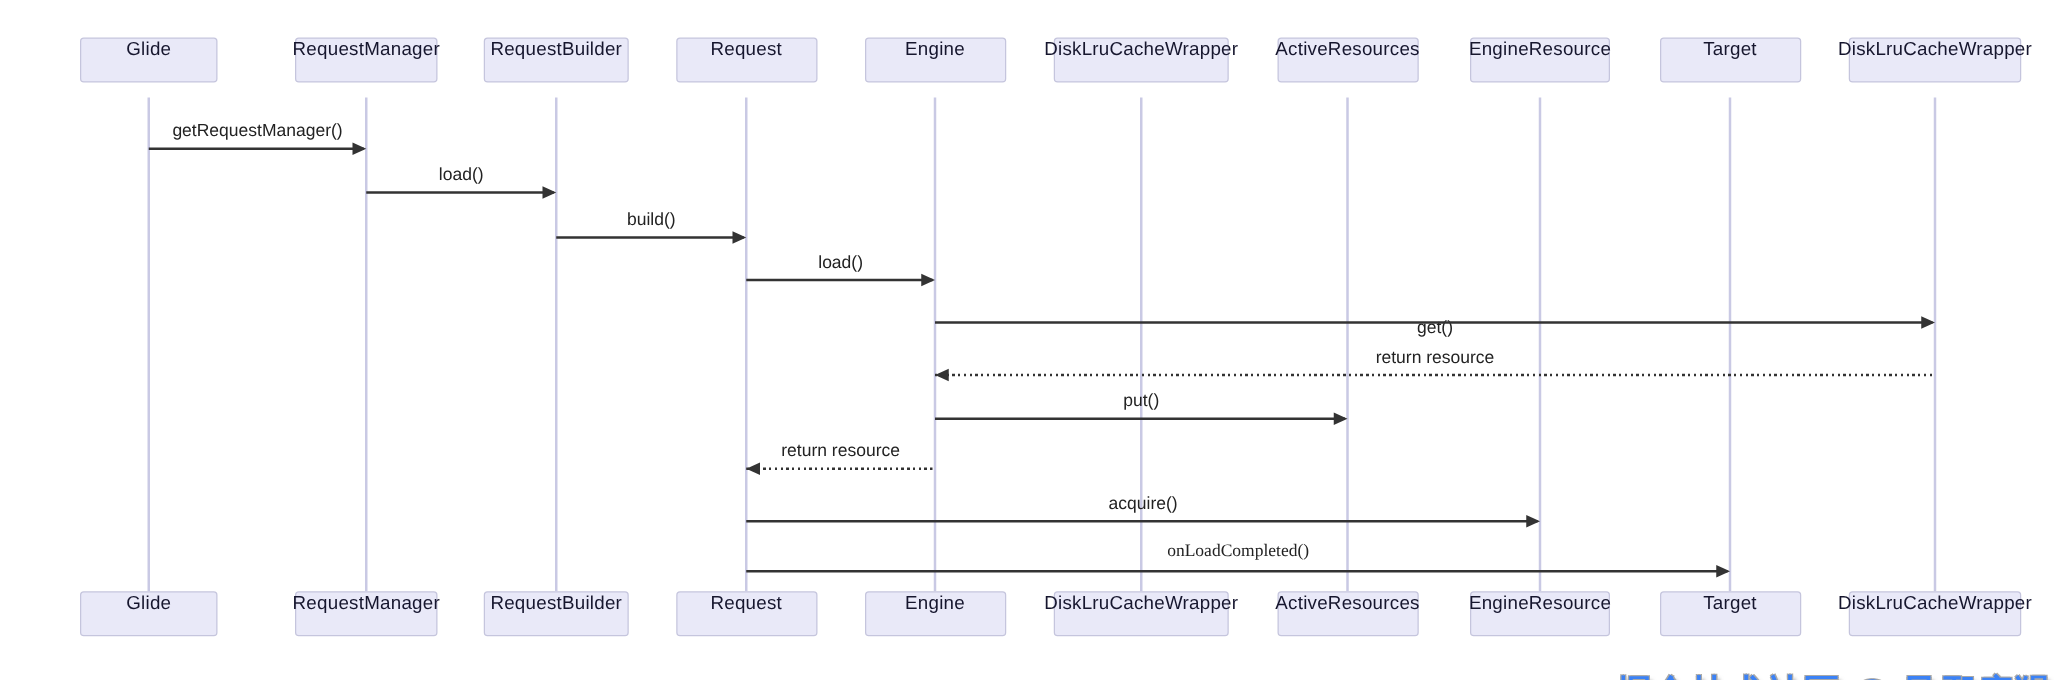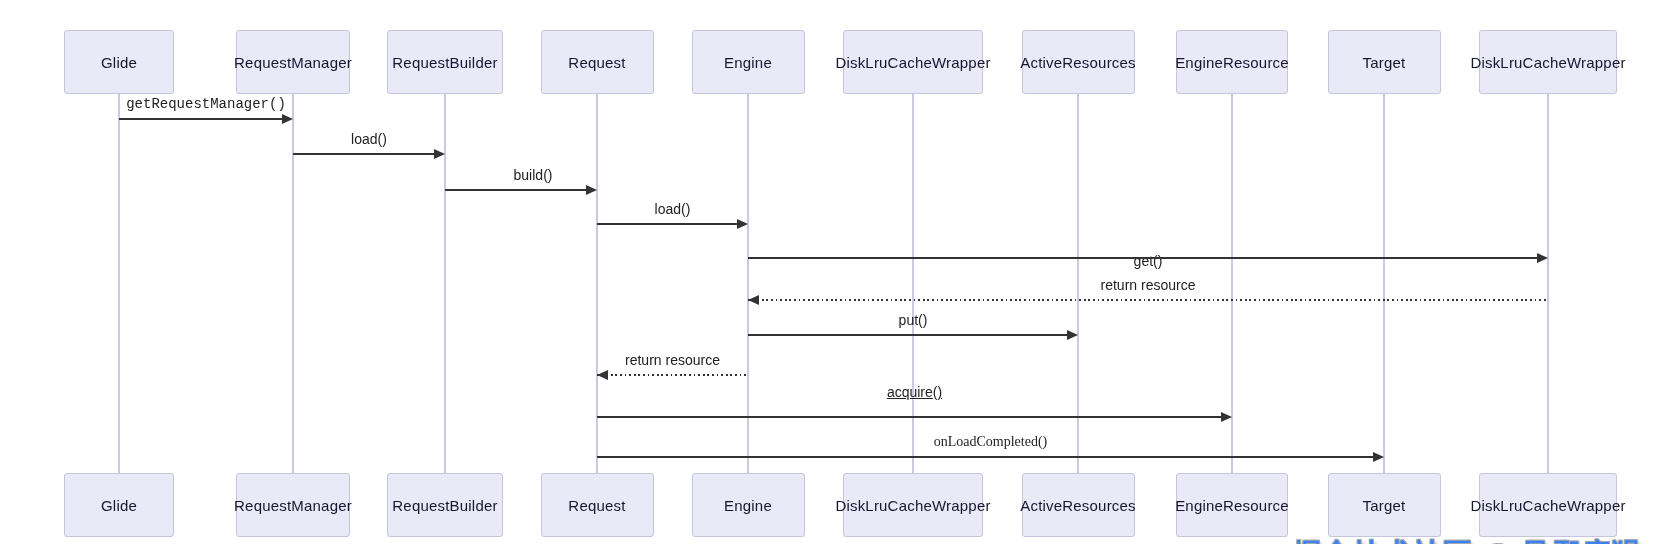--- a/index.html
+++ b/index.html
@@ -4,22 +4,22 @@
 <style>
   html,body{margin:0;padding:0;background:#ffffff;}
   #canvas{
     position:relative;width:1654px;height:544px;background:#ffffff;overflow:hidden;
     font-family:"Liberation Sans",sans-serif;
   }
   .lifeline{
     position:absolute;width:1.5px;background:#c9c9e4;
   }
   .pbox{
-    position:absolute;height:64px;background:#e9e9f8;border:1px solid #c5c5dd;
-    border-radius:3px;display:flex;align-items:center;justify-content:center;
+    position:absolute;height:36px;background:#e9e9f8;border:1px solid #c5c5dd;
+    border-radius:3px;display:flex;align-items:flex-start;justify-content:center;
     box-sizing:border-box;
   }
   .pbox span{
     font-size:15px;color:#16162e;white-space:nowrap;letter-spacing:0.2px;
   }
   .mlabel{
     position:absolute;width:400px;text-align:center;font-size:14px;color:#222222;
     height:18px;line-height:18px;white-space:nowrap;
   }
   .mline{position:absolute;}
@@ -112,45 +112,45 @@
         <span>Target</span>
       </div>
       <div class="pbox" style="left: 1479px; top: 30px; width: 138px;">
         <span>DiskLruCacheWrapper</span>
       </div>
       <div class="pbox" style="left: 1479px; top: 473px; width: 138px;">
         <span>DiskLruCacheWrapper</span>
       </div>
     </div>
   <div id="messages">
-      <div class="mlabel" style="left: 6px; top: 95px; font-family: Liberation Mono, monospace;">getRequestManager()</div>
+      <div class="mlabel" style="left: 6px; top: 95px;">getRequestManager()</div>
       <div class="mline solid" style="left: 119px; width: 172px; top: 118px;"></div>
       <div class="arrow right" style="left: 282px; top: 114px;"></div>
       <div class="mlabel" style="left: 169px; top: 130px;">load()</div>
       <div class="mline solid" style="left: 293px; width: 150px; top: 153px;"></div>
       <div class="arrow right" style="left: 434px; top: 149px;"></div>
-      <div class="mlabel" style="left: 333px; top: 166px;">build()</div>
+      <div class="mlabel" style="left: 321px; top: 166px;">build()</div>
       <div class="mline solid" style="left: 445px; width: 150px; top: 189px;"></div>
       <div class="arrow right" style="left: 586px; top: 185px;"></div>
       <div class="mlabel" style="left: 472.5px; top: 200px;">load()</div>
       <div class="mline solid" style="left: 597px; width: 149px; top: 223px;"></div>
       <div class="arrow right" style="left: 737px; top: 219px;"></div>
       <div class="mlabel" style="left: 948px; top: 252px;">get()</div>
       <div class="mline solid" style="left: 748px; width: 798px; top: 257px;"></div>
       <div class="arrow right" style="left: 1537px; top: 253px;"></div>
       <div class="mlabel" style="left: 948px; top: 276px;">return resource</div>
       <div class="mline dotted" style="left: 748px; width: 798px; top: 299px;"></div>
       <div class="arrow left" style="left: 748px; top: 295px;"></div>
       <div class="mlabel" style="left: 713px; top: 311px;">put()</div>
       <div class="mline solid" style="left: 748px; width: 328px; top: 334px;"></div>
       <div class="arrow right" style="left: 1067px; top: 330px;"></div>
       <div class="mlabel" style="left: 472.5px; top: 351px;">return resource</div>
       <div class="mline dotted" style="left: 597px; width: 149px; top: 374px;"></div>
       <div class="arrow left" style="left: 597px; top: 370px;"></div>
-      <div class="mlabel" style="left: 714.5px; top: 383px; text-decoration: underline;">acquire()</div>
+      <div class="mlabel" style="left: 714.5px; top: 393px;">acquire()</div>
       <div class="mline solid" style="left: 597px; width: 633px; top: 416px;"></div>
       <div class="arrow right" style="left: 1221px; top: 412px;"></div>
       <div class="mlabel" style="left: 790.5px; top: 433px; font-family: Liberation Serif, serif;">onLoadCompleted()</div>
       <div class="mline solid" style="left: 597px; width: 785px; top: 456px;"></div>
       <div class="arrow right" style="left: 1373px; top: 452px;"></div>
     </div>
   <div id="watermark">掘金技术社区 @ 凤邪摩羯</div>
 </div>
 
 </body></html>

